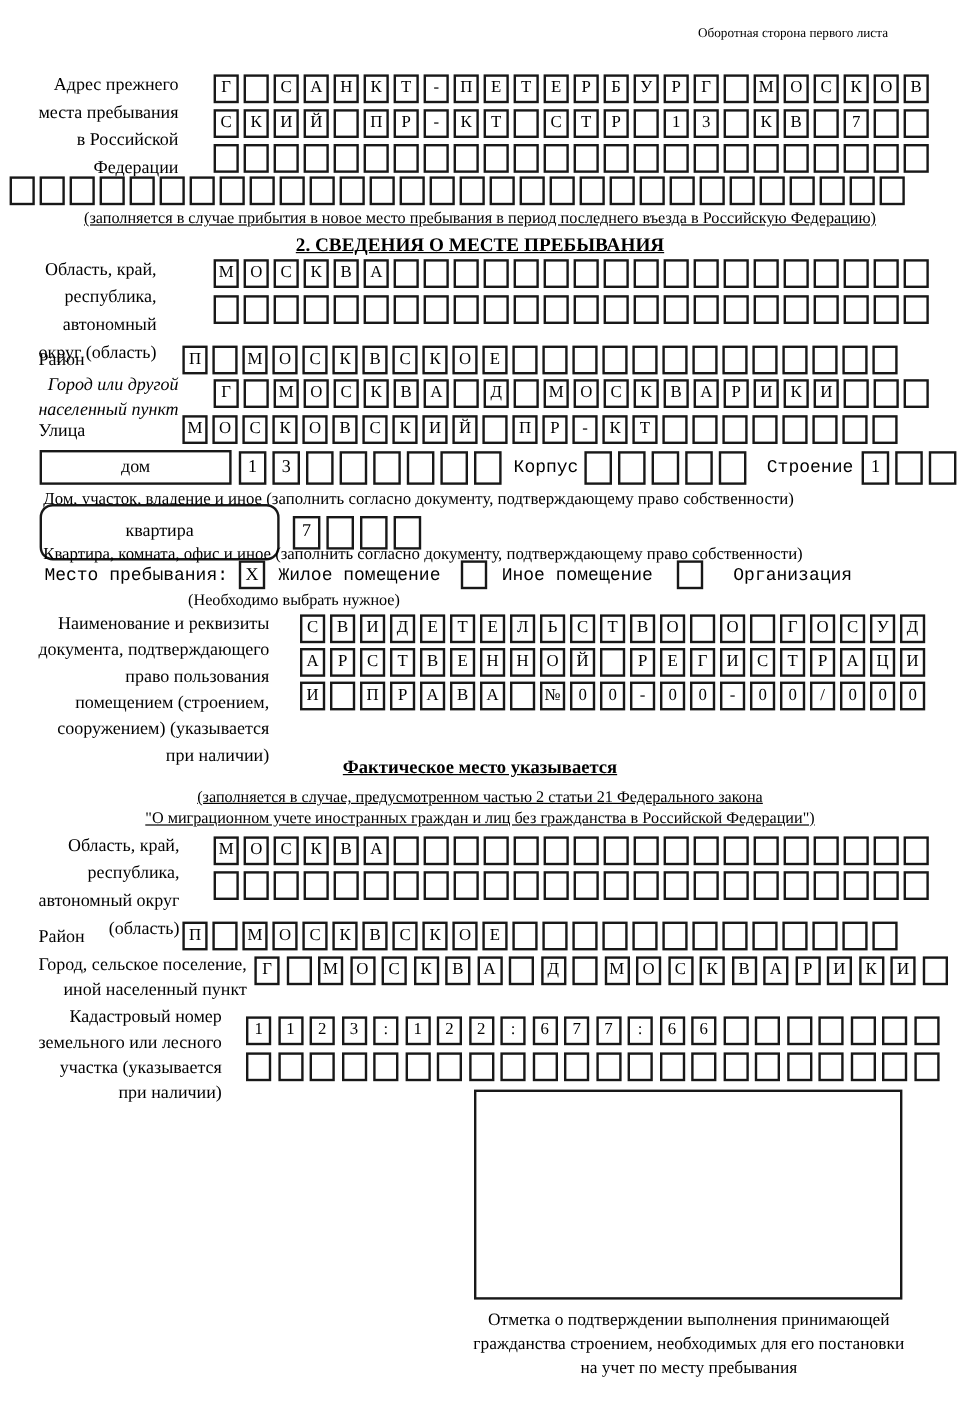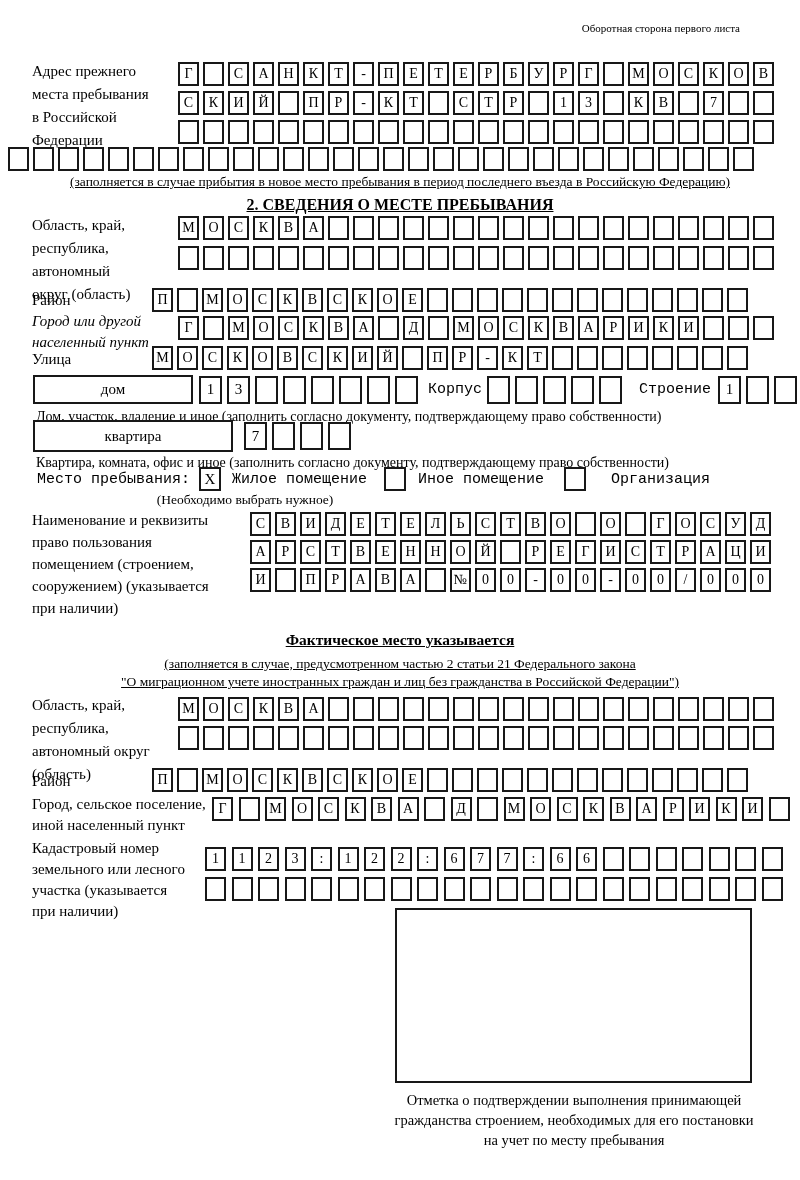--- a/index.html
+++ b/index.html
@@ -1,20 +1,20 @@
 <!DOCTYPE html>
 <html><head>
 <meta charset="utf-8">
 <style>
   html,body{margin:0;padding:0;background:#fff;}
   .page{position:relative;width:800px;height:1180px;background:#ffffff;color:#000;
         font-family:"Liberation Serif","DejaVu Serif",serif;overflow:hidden;}
   .abs{position:absolute;white-space:nowrap;}
   .hdr{font-size:11px;}
-  .lbl{font-size:15px;line-height:23px;}
+  .lbl{font-size:15px;line-height:23px;text-align:right;}
   .lbl div{white-space:nowrap;}
   .note{font-size:13.5px;}
   .note-sm{font-size:14px;}
   .center{left:0;width:800px;text-align:center;text-decoration:underline;}
   .sec-title{font-weight:bold;font-size:16px;}
   .boxrow{display:flex;}
   .cell{box-sizing:border-box;flex:0 0 auto;width:21px;height:24px;border:2px solid #181818;
         margin-right:4px;display:flex;align-items:center;justify-content:center;
         font-size:14px;background:#fff;}
   .row-wide .cell{margin-right:5.5px;}
@@ -325,21 +325,21 @@
     <div class="boxrow row-lg">
         <span class="cell">1</span>
         <span class="cell"></span>
         <span class="cell"></span>
         <span class="cell"></span>
       </div>
   </div>
   <div class="abs note-sm" style="left:36px;top:409px;">Дом, участок, владение и иное (заполнить согласно документу, подтверждающему право собственности)</div>
 
   <div class="abs flexrow" style="left:33px;top:420px;">
-    <div class="wbox" style="width:200px;height:32px;margin-right:11px;">квартира</div>
+    <div class="wbox" style="width:200px;height:47px;margin-right:11px;border-radius:11px;">квартира</div>
     <div class="boxrow row-lg">
         <span class="cell">7</span>
         <span class="cell"></span>
         <span class="cell"></span>
         <span class="cell"></span>
       </div>
   </div>
   <div class="abs note-sm" style="left:36px;top:455px;">Квартира, комната, офис и иное (заполнить согласно документу, подтверждающему право собственности)</div>
 
   <div class="abs flexrow" style="left:37px;top:467px;">
@@ -348,20 +348,21 @@
     <span class="inline-lbl" style="margin-right:17px;">Жилое помещение</span>
     <span class="chk" style="margin-right:12px;"></span>
     <span class="inline-lbl" style="margin-right:20px;">Иное помещение</span>
     <span class="chk" style="margin-right:25px;"></span>
     <span class="inline-lbl">Организация</span>
   </div>
   <div class="abs note" style="left:115px;top:492px;width:260px;text-align:center;">(Необходимо выбрать нужное)</div>
 
   <div class="abs lbl" style="left:32px;top:509px;line-height:22px;">
       <div>Наименование и реквизиты</div>
+      <div>документа, подтверждающего</div>
       <div>право пользования</div>
       <div>помещением (строением,</div>
       <div>сооружением) (указывается</div>
       <div>при наличии)</div>
     </div>
   <div class="abs boxrow" style="left:250px;top:512px;">
       <span class="cell">С</span>
       <span class="cell">В</span>
       <span class="cell">И</span>
       <span class="cell">Д</span>

